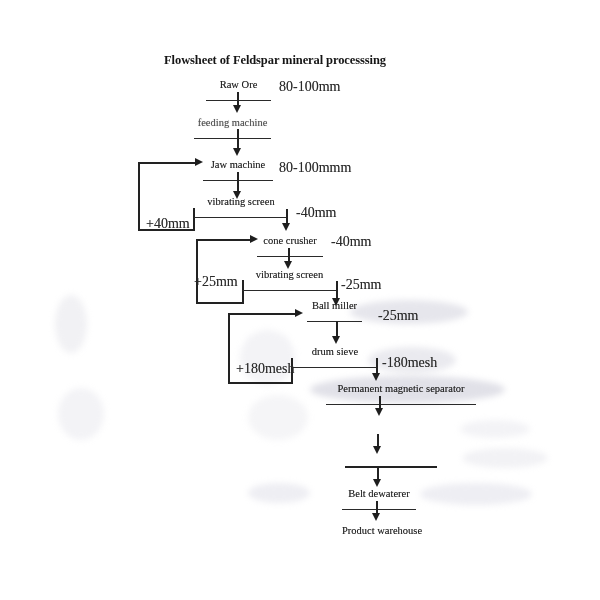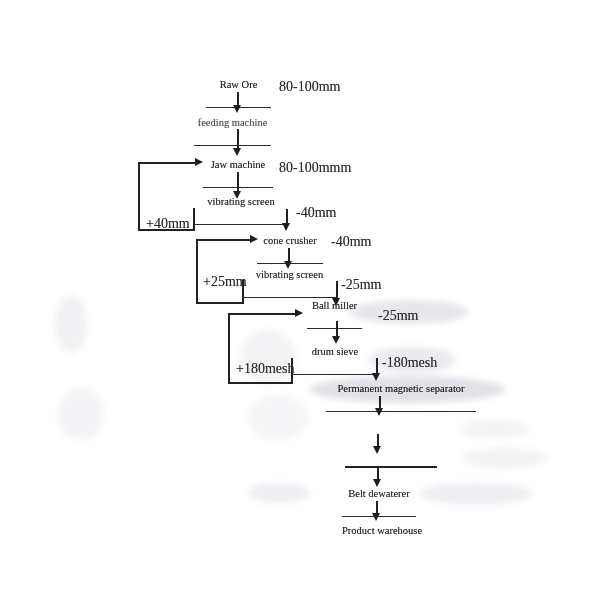--- a/index.html
+++ b/index.html
@@ -6,21 +6,21 @@
   #canvas{
     position:relative;width:600px;height:600px;background:#ffffff;
     font-family:"Liberation Serif","DejaVu Serif",serif;color:#1c1c1c;overflow:hidden;
   }
   .title{
     position:absolute;font-weight:bold;font-size:12.5px;letter-spacing:-0.1px;
     text-align:center;white-space:nowrap;color:#161616;
   }
   .node{
     position:absolute;font-size:10.5px;text-align:center;white-space:nowrap;
-    padding-bottom:17px;color:#242424;
+    padding-bottom:10px;color:#242424;
     text-shadow:0 0 0.5px rgba(40,40,40,0.55);
   }
   .node.ul{border-bottom:1.6px solid #2a2a2a;}
   .node.faded{color:#4d4d4d;text-shadow:0 0 0.7px rgba(90,90,90,0.5);}
   .anno{
     position:absolute;font-size:14px;white-space:nowrap;color:#2b2b2b;
     text-shadow:0 0 0.5px rgba(40,40,40,0.5);
   }
   .vline{position:absolute;width:1.6px;background:#222;}
   .hline{position:absolute;height:1.6px;background:#222;}
@@ -42,20 +42,21 @@
   <div class="smudge" style="left:310px;top:376px;width:195px;height:27px;background:rgba(184,184,200,0.42);"></div>
   <div class="smudge" style="left:240px;top:330px;width:55px;height:55px;background:rgba(200,200,214,0.22);"></div>
   <div class="smudge" style="left:55px;top:295px;width:32px;height:58px;background:rgba(205,205,216,0.28);"></div>
   <div class="smudge" style="left:58px;top:388px;width:46px;height:52px;background:rgba(205,205,216,0.24);"></div>
   <div class="smudge" style="left:248px;top:483px;width:62px;height:20px;background:rgba(200,200,214,0.30);"></div>
   <div class="smudge" style="left:420px;top:483px;width:112px;height:22px;background:rgba(200,200,214,0.30);"></div>
   <div class="smudge" style="left:462px;top:448px;width:86px;height:20px;background:rgba(205,205,216,0.26);"></div>
   <div class="smudge" style="left:248px;top:395px;width:60px;height:45px;background:rgba(205,205,216,0.20);"></div>
   <div class="smudge" style="left:460px;top:420px;width:70px;height:18px;background:rgba(205,205,216,0.24);"></div>
 
+  <div class="title" style="left:150px;top:53px;width:250px;">Flowsheet of Feldspar mineral processsing</div>
 
   <div class="node ul" style="left:206px;top:79px;width:65px;">Raw Ore</div>
   <div class="anno" style="left:279px;top:79px;">80-100mm</div>
 
   <div class="vline" style="left:237px;top:92px;height:13px;"></div>
   <div class="arr-d" style="left:233px;top:105px;"></div>
 
   <div class="node ul faded" style="left:194px;top:117px;width:77px;">feeding machine</div>
 
   <div class="vline" style="left:237px;top:129px;height:19px;"></div>
@@ -81,21 +82,21 @@
   <div class="anno" style="left:296px;top:205px;">-40mm</div>
 
   <div class="node ul" style="left:257px;top:235px;width:66px;">cone crusher</div>
   <div class="anno" style="left:331px;top:234px;">-40mm</div>
 
   <div class="hline" style="left:196px;top:239px;width:54px;"></div>
   <div class="arr-r" style="left:250px;top:235px;"></div>
   <div class="vline" style="left:196px;top:239px;height:65px;"></div>
   <div class="hline" style="left:196px;top:302px;width:47px;"></div>
   <div class="vline" style="left:242px;top:280px;height:24px;"></div>
-  <div class="anno" style="left:203px;top:274px;">+25mm</div>
+  <div class="anno" style="left:194px;top:274px;">+25mm</div>
 
   <div class="vline" style="left:288px;top:248px;height:14px;"></div>
   <div class="arr-d" style="left:284px;top:261px;"></div>
 
   <div class="node ul" style="left:242px;top:269px;width:95px;">vibrating screen</div>
 
   <div class="vline" style="left:336px;top:281px;height:18px;"></div>
   <div class="arr-d" style="left:332px;top:298px;"></div>
   <div class="anno" style="left:341px;top:277px;">-25mm</div>
 

